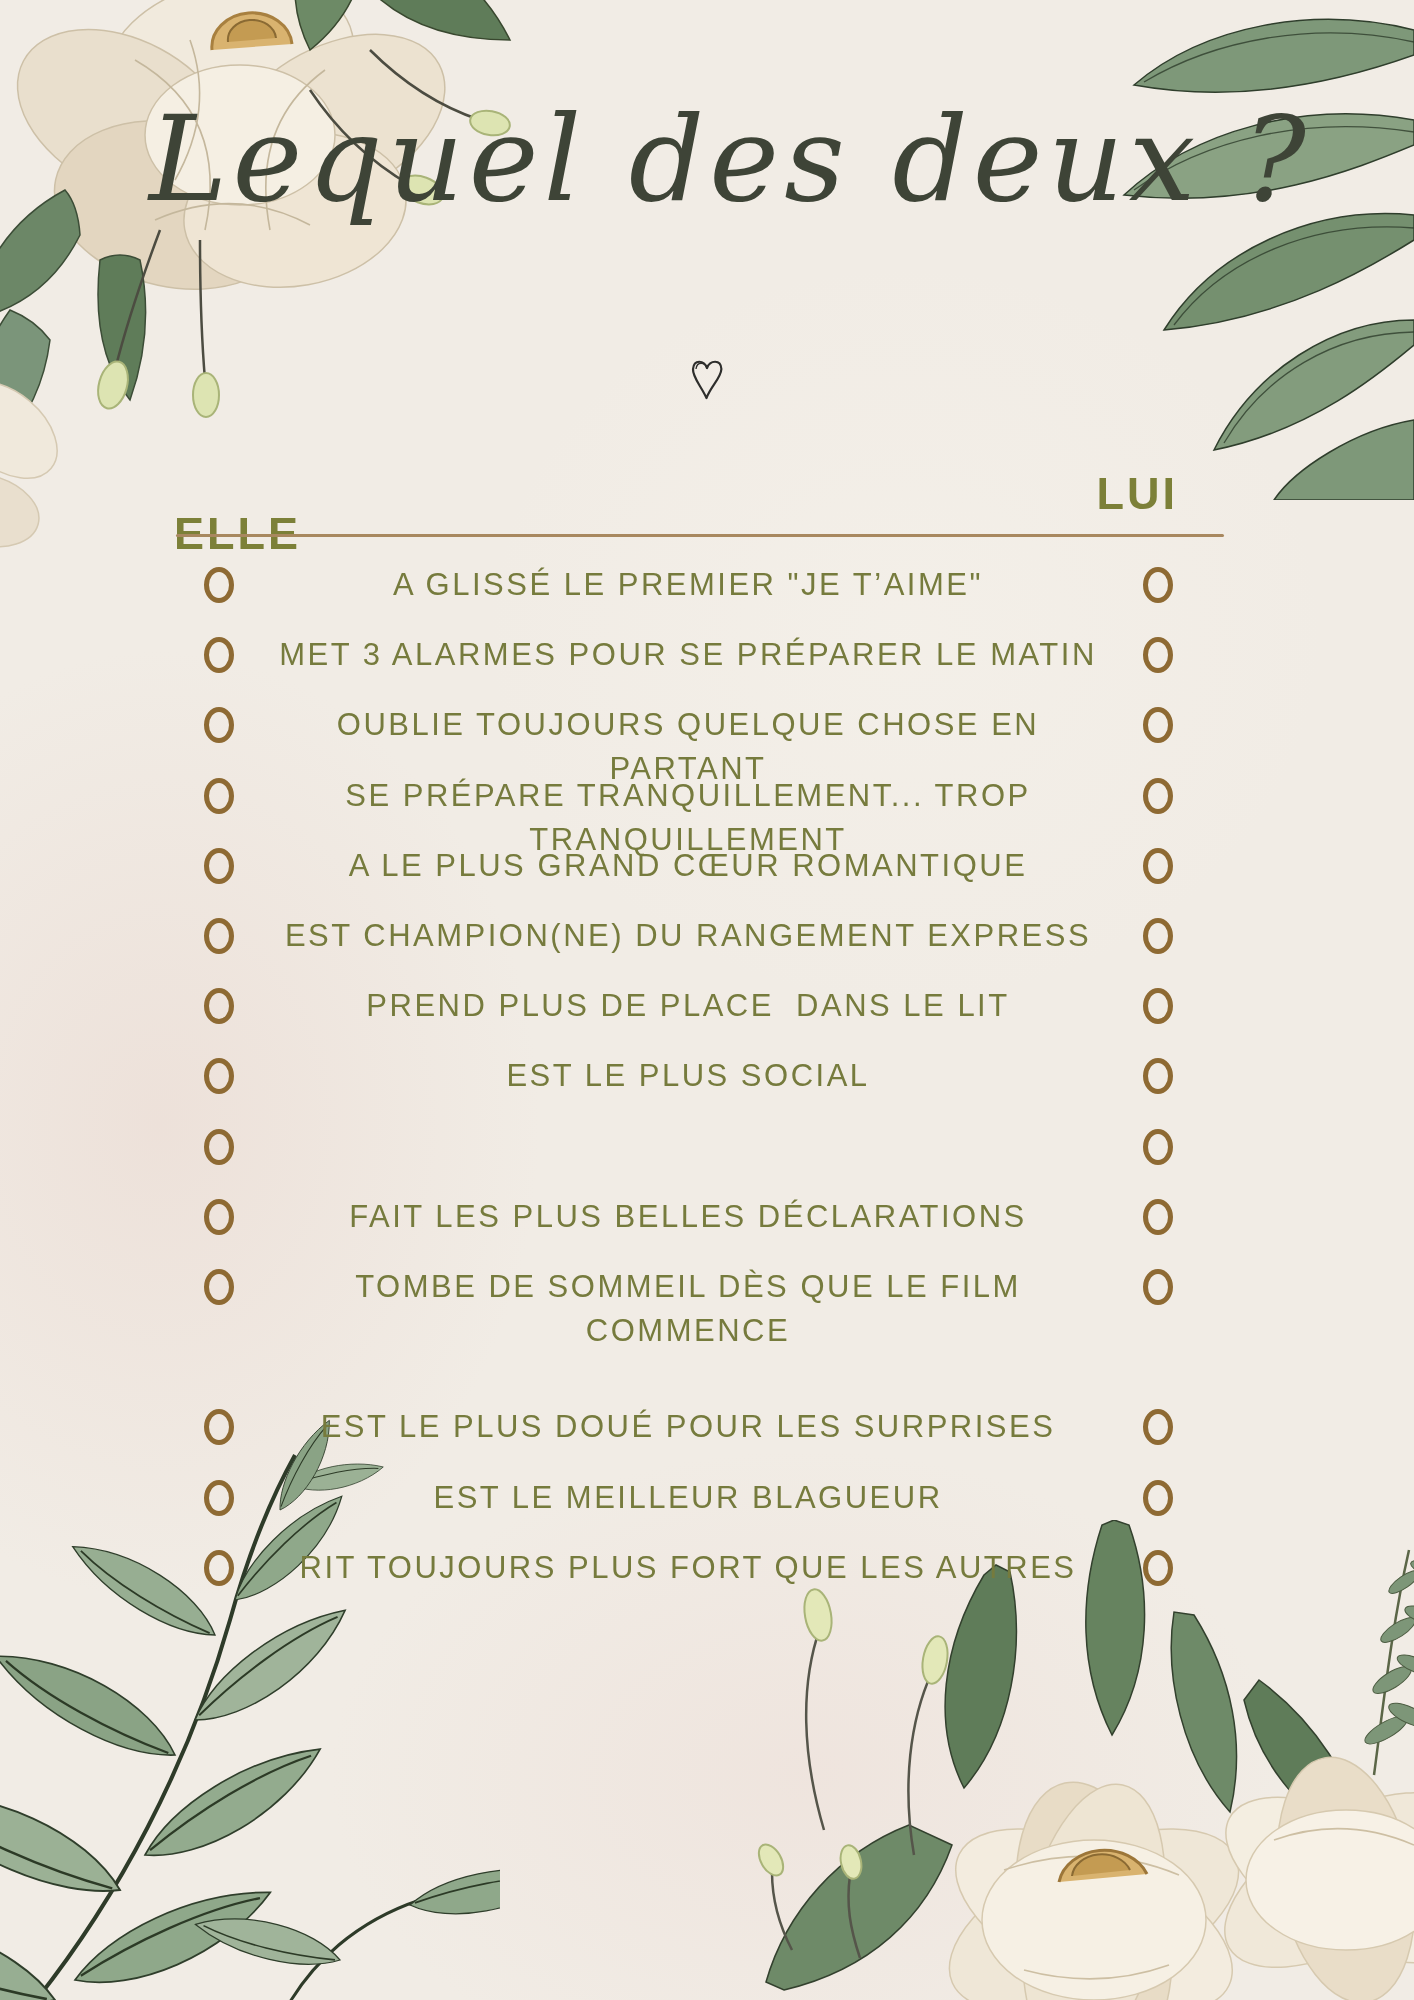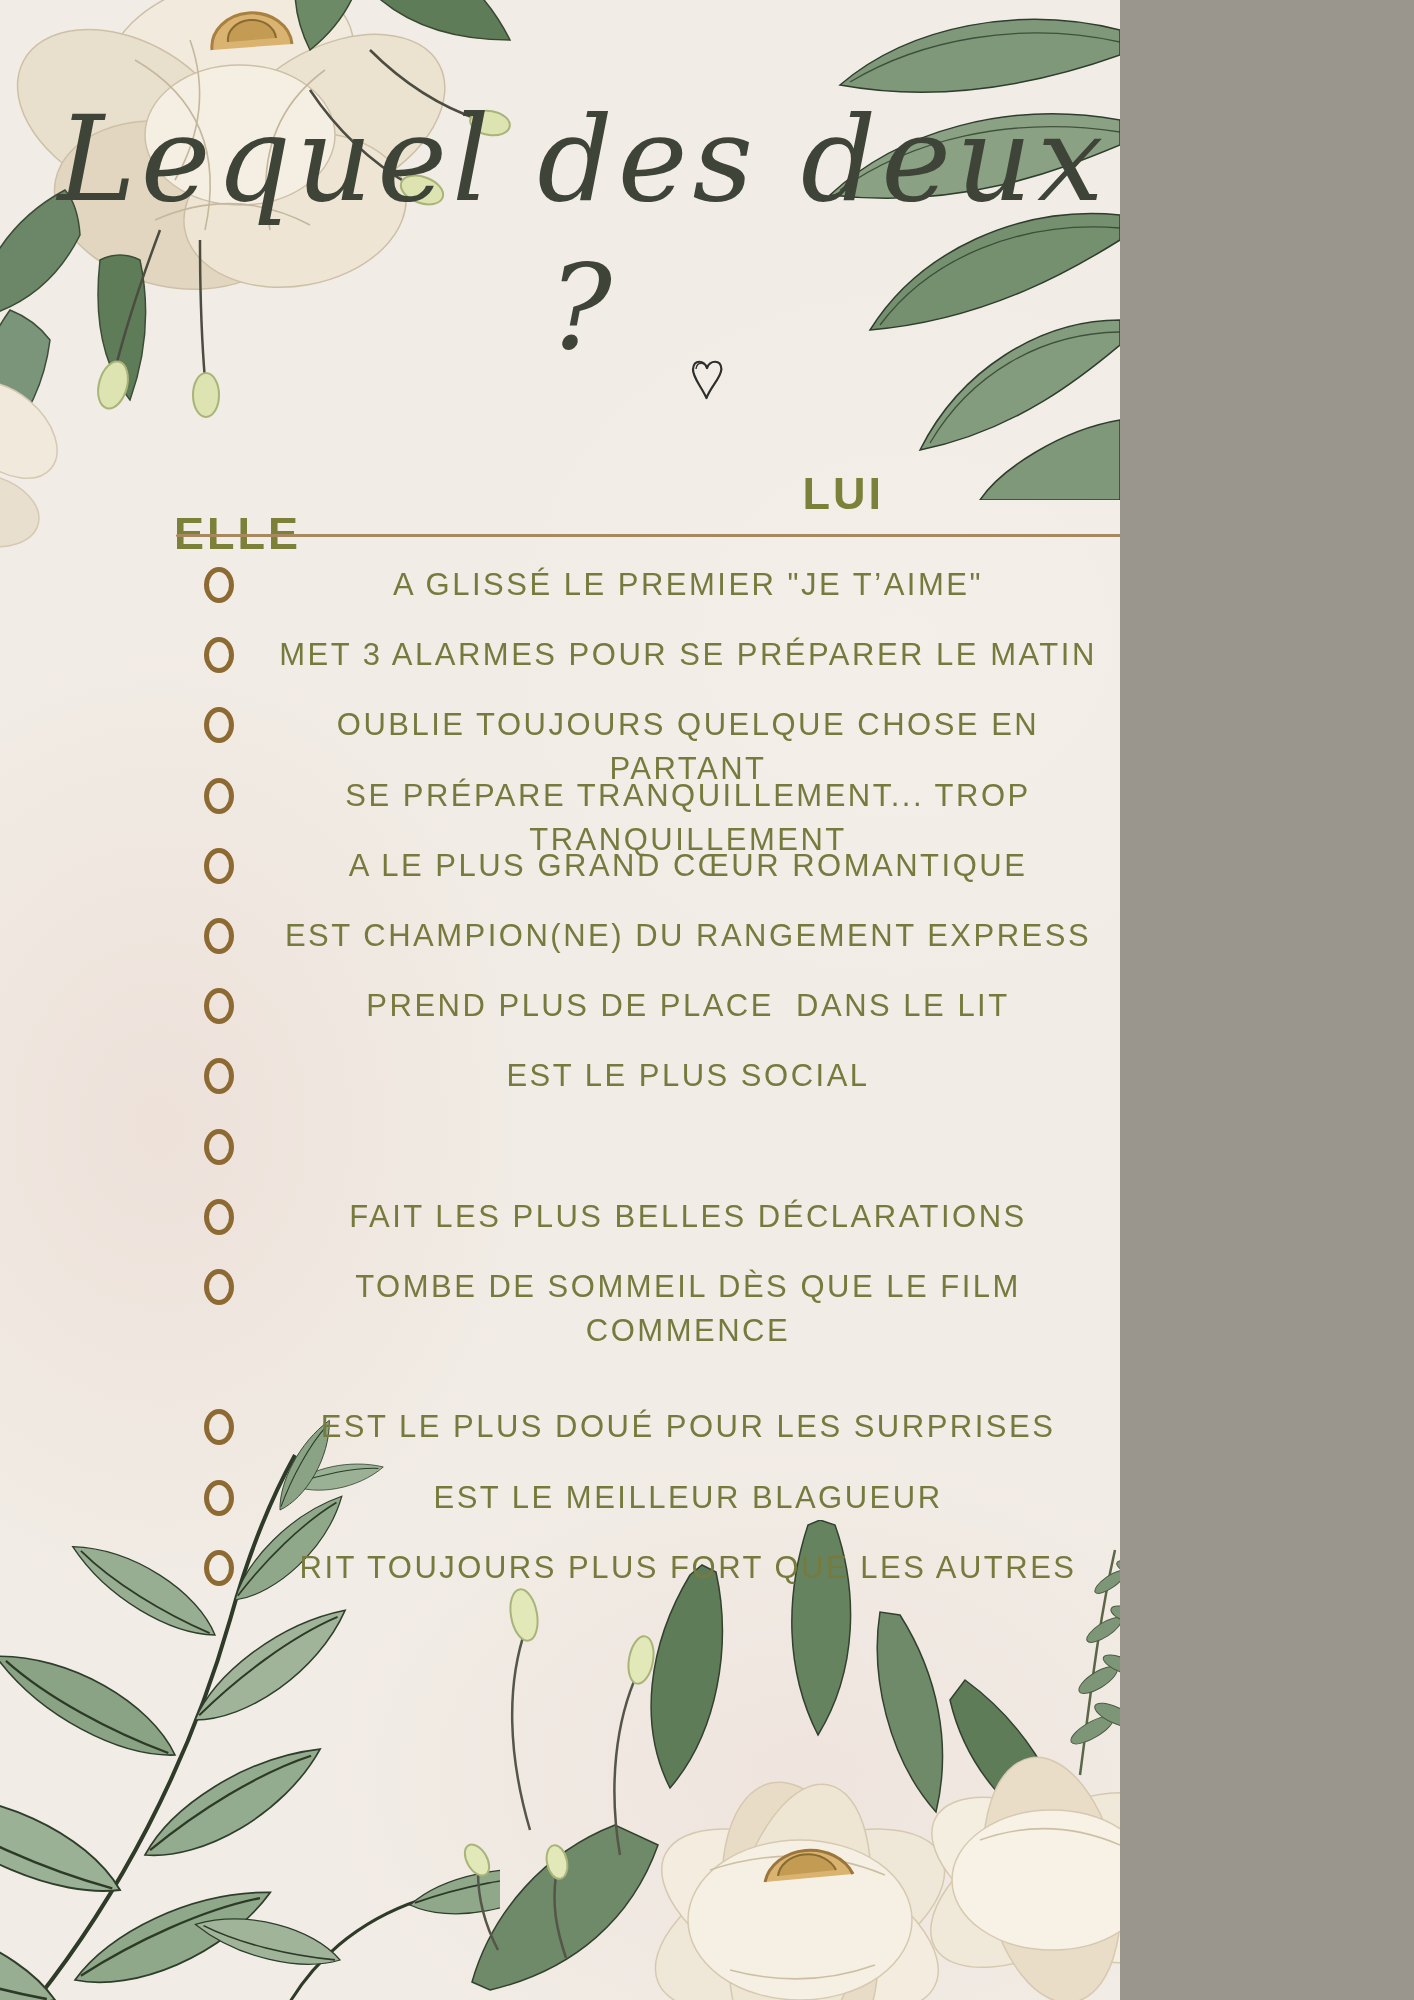--- a/index.html
+++ b/index.html
@@ -1,18 +1,18 @@
 <!DOCTYPE html>
 <html lang="fr" style="--background: #f1ece5; --title: #3e4437; --header: #7c8038; --item-text: #767b3d; --divider: #a8885f; --checkbox-ring: #8e6a33;"><head>
 <meta charset="utf-8">
 <style>
   * { margin:0; padding:0; box-sizing:border-box; }
   html,body { background:#9a958d; }
   .page {
-    position:relative; width:1120px; height:2000px; overflow:hidden;
+    position:relative; width:1414px; height:2000px; overflow:hidden;
     background: var(--background, #f1ece5);
     font-family:"Liberation Sans", sans-serif;
   }
   .wash { position:absolute; border-radius:50%; pointer-events:none; }
   .deco { position:absolute; pointer-events:none; }
 
   .title {
     position:absolute; top:86px; left:0; right:0; padding-left:46px;
     text-align:center;
     font-family:"DejaVu Serif", serif; font-style:italic;

